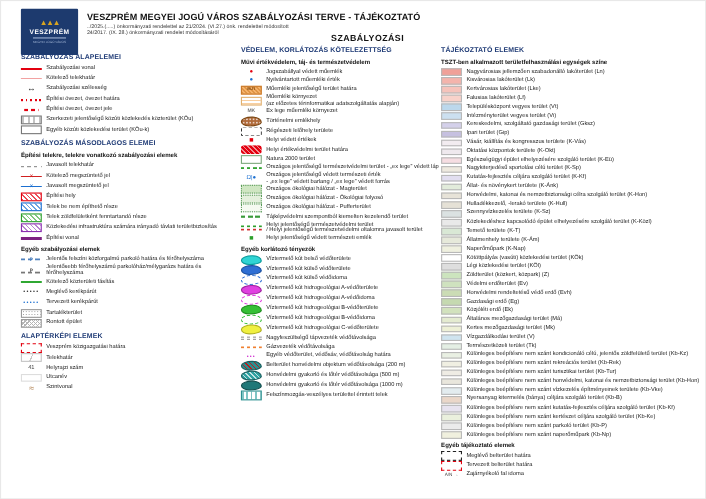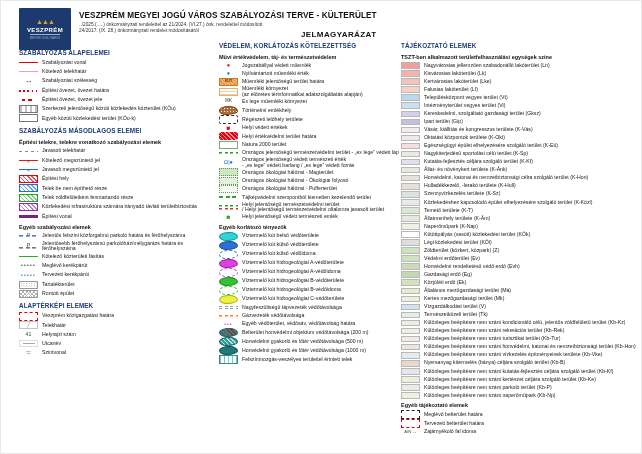--- a/index.html
+++ b/index.html
@@ -105,26 +105,26 @@
 <body>
 
 <div class="page">
   <div class="hdr">
     <div class="logo">
       <div class="logo-crown">▲▲▲</div>
       <div class="logo-text">VESZPRÉM</div>
       <div class="logo-sub">MEGYEI JOGÚ VÁROS</div>
     </div>
     <div class="titles">
-      <div class="title">VESZPRÉM MEGYEI JOGÚ VÁROS SZABÁLYOZÁSI TERVE   -   KÜLTERÜLET</div>
+      <div class="title">VESZPRÉM MEGYEI JOGÚ VÁROS SZABÁLYOZÁSI TERVE   -   TÁJÉKOZTATÓ</div>
       <div class="sub">../2025.(.....) önkormányzati rendelettel az 21/2024. (VI.27.) önk. rendelettel módosított</div>
       <div class="sub">24/2017. (IX. 28.) önkormányzati rendelet módosításáról</div>
     </div>
   </div>
-  <div class="legend-title">JELMAGYARÁZAT</div>
+  <div class="legend-title">SZABÁLYOZÁSI</div>
 
   <div class="col col-1">
       <div class="h-main">SZABÁLYOZÁS ALAPELEMEI</div>
       <div class="row">
         <span class="i i-red-line"></span>
         <span class="lbl">Szabályozási vonal</span>
       </div>
       <div class="row">
         <span class="i i-pink-line"></span>
         <span class="lbl">Kötelező telekhatár</span>

